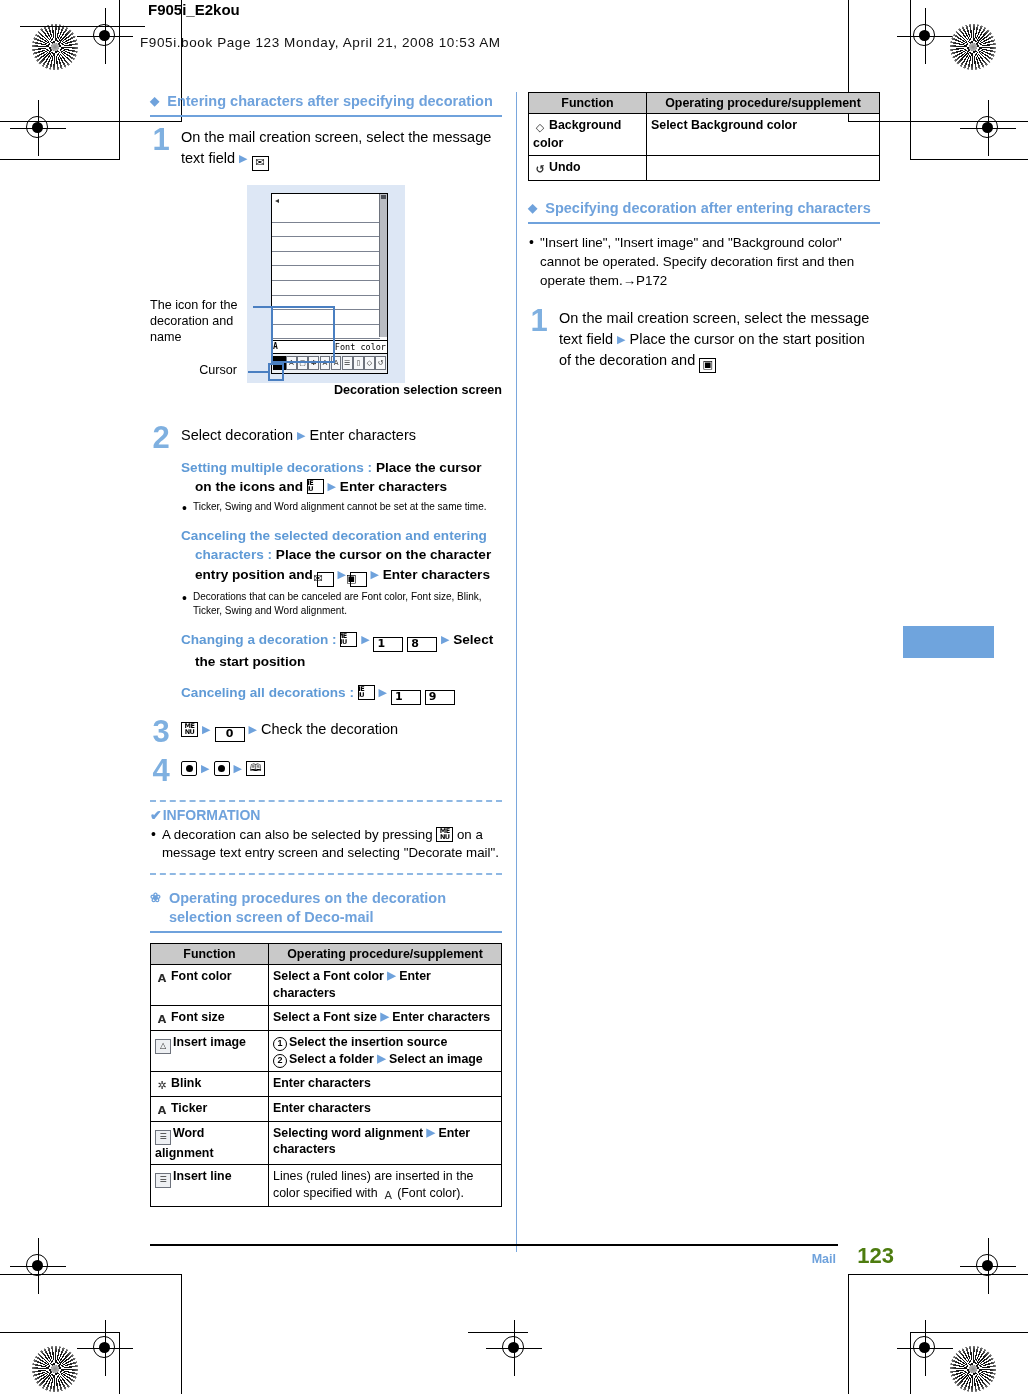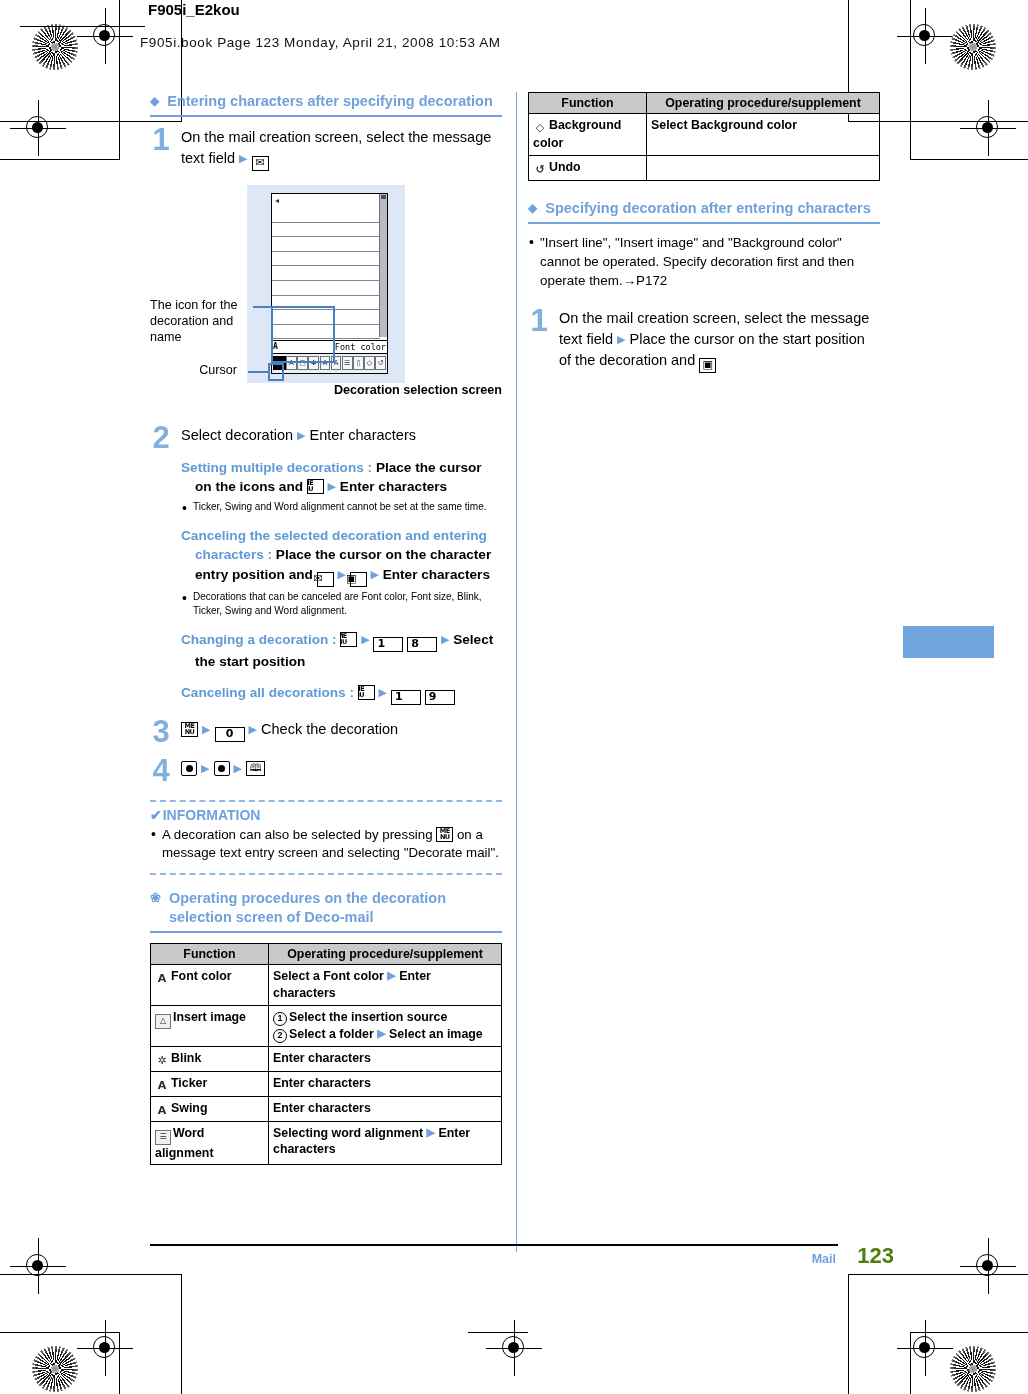--- a/index.html
+++ b/index.html
@@ -536,20 +536,30 @@
               <span class="fn-icon">A</span><span>Font color</span>
             </td>
             <td>
               <span>Select a Font color</span>
               <span class="tri">▶</span>
               <span>Enter characters</span>
             </td>
           </tr>
           <tr>
             <td>
+              <span class="fn-icon">A</span><span>Font size</span>
+            </td>
+            <td>
+              <span>Select a Font size</span>
+              <span class="tri">▶</span>
+              <span>Enter characters</span>
+            </td>
+          </tr>
+          <tr>
+            <td>
               <span class="fn-icon boxed">△</span><span>Insert image</span>
             </td>
             <td>
               <div>
                 <span class="circnum">1</span><span>Select the insertion source</span>
               </div>
               <div>
                 <span class="circnum">2</span><span>Select a folder</span>
                 <span class="tri">▶</span>
                 <span>Select an image</span>
@@ -563,32 +573,35 @@
             <td>Enter characters</td>
           </tr>
           <tr>
             <td>
               <span class="fn-icon">A</span><span>Ticker</span>
             </td>
             <td>Enter characters</td>
           </tr>
           <tr>
             <td>
-              <span class="fn-icon">A</span><span>Swing</span>
-            </td>
-            <td>Enter characters</td>
-          </tr>
-          <tr>
-            <td>
               <span class="fn-icon boxed">☰</span><span>Word alignment</span>
             </td>
             <td>
               <span>Selecting word alignment</span>
               <span class="tri">▶</span>
               <span>Enter characters</span>
+            </td>
+          </tr>
+          <tr>
+            <td>
+              <span class="fn-icon boxed">☰</span><span>Insert line</span>
+            </td>
+            <td class="plain">
+              <span>Lines (ruled lines) are inserted in the color specified with</span>
+              <span class="fn-icon">A</span><span>(Font color).</span>
             </td>
           </tr>
         </tbody>
       </table>
 
     </div>
 
     <div class="col col-right">
 
       <table class="fn" style="margin-top:0;">

